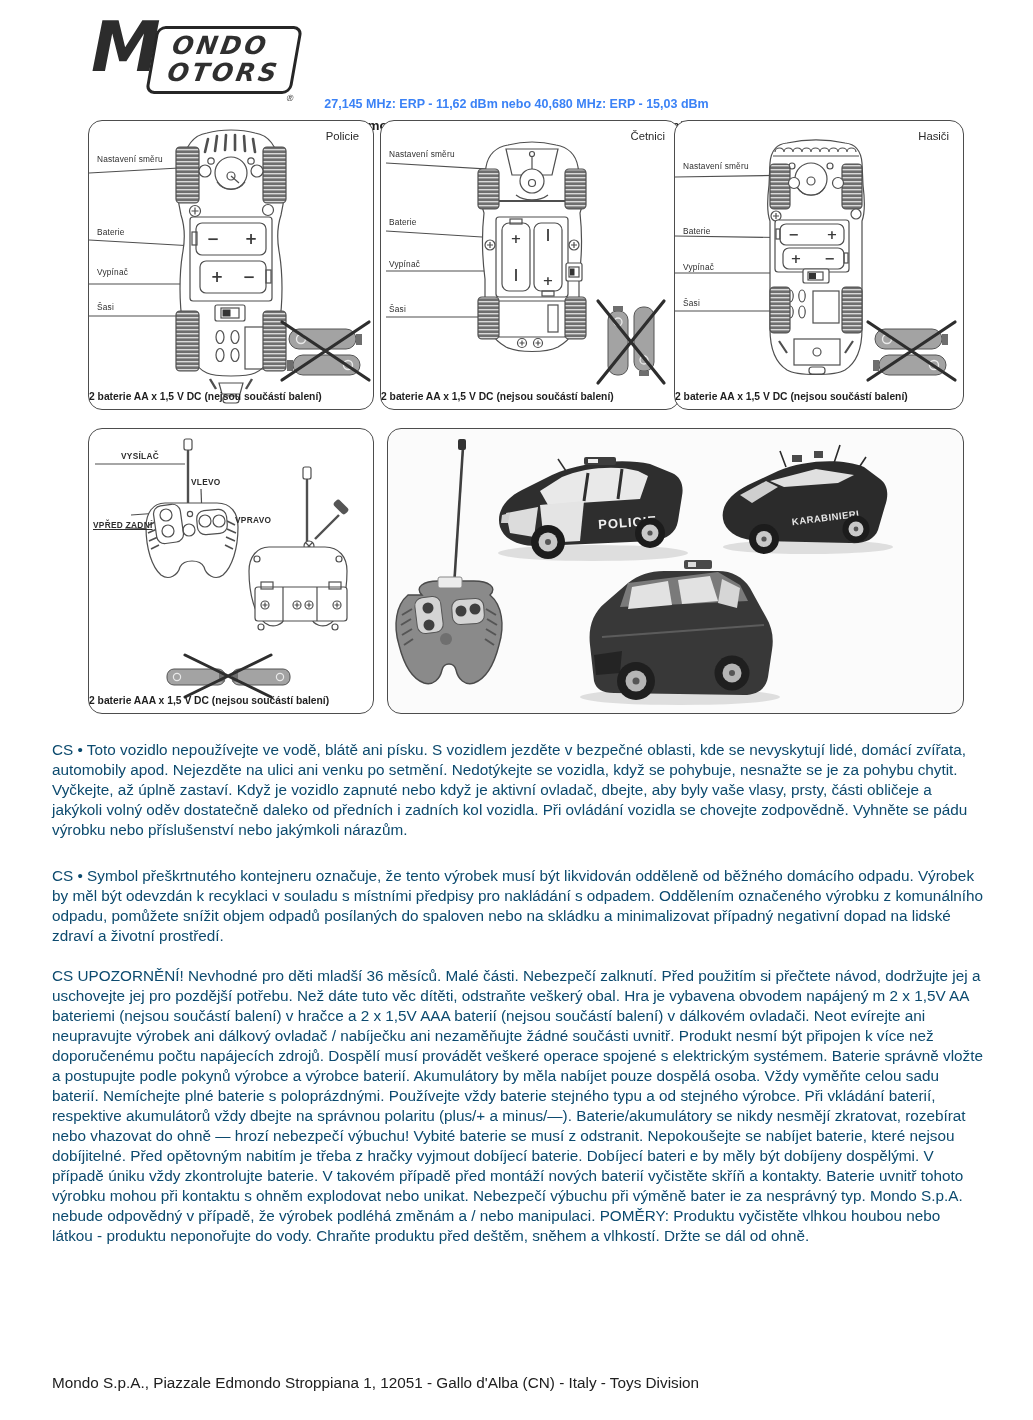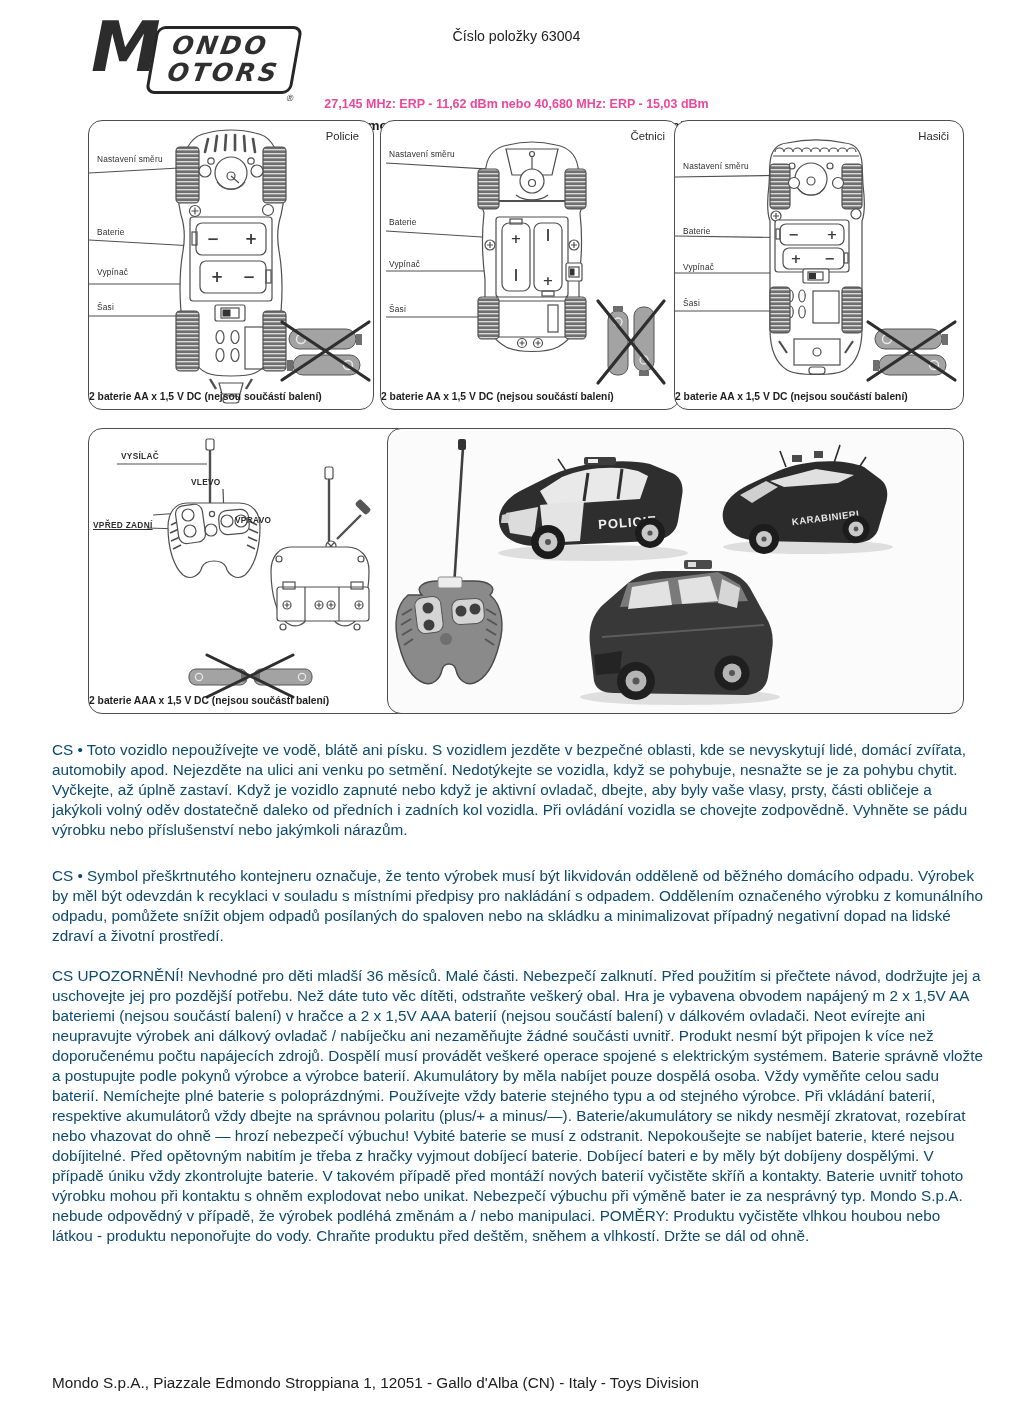--- a/index.html
+++ b/index.html
@@ -3,21 +3,21 @@
 <meta charset="utf-8">
 <style>
   html,body{margin:0;padding:0;background:#e9e9e9;}
   .page{position:relative;width:1033px;height:1420px;background:#ffffff;margin:0 auto;
         font-family:"Liberation Sans",sans-serif;color:#1f1f1f;overflow:hidden;}
   .abs{position:absolute;}
   .hdr-center{position:absolute;left:0;right:0;text-align:center;}
   .item-number{top:28px;font-size:14.2px;color:#222;}
   .page-title{top:50px;font-size:19px;font-weight:500;color:#1c1c1c;}
   .freq1{top:78px;font-size:13.2px;font-weight:600;color:#1c1c1c;margin-top:40px;}
-  .freq2{top:97px;font-size:12.5px;font-weight:600;color:#ec4899;}
+  .freq2{top:97px;font-size:12.5px;font-weight:600;color:#3b82f6;}
 
   .logo{left:95px;top:24px;width:200px;height:78px;}
   .logo-m{position:absolute;left:-4px;top:-12px;font-family:"DejaVu Sans",sans-serif;
           font-weight:bold;font-style:italic;font-size:70px;line-height:1;color:#2c2c2c;}
   .logo-box{position:absolute;left:56px;top:2px;width:140px;height:62px;border:3px solid #262626;
             border-radius:9px;transform:skewX(-10deg);background:#fff;}
   .logo-word{font-family:"DejaVu Sans",sans-serif;font-weight:bold;font-style:italic;
              font-size:25px;line-height:27px;letter-spacing:3px;color:#2f2f2f;padding-left:16px;}
   .logo-word.first{margin-top:3px;}
   .logo-reg{position:absolute;right:-6px;bottom:-12px;font-size:9px;color:#333;}
@@ -45,21 +45,20 @@
 <div class="page">
 
   <div class="abs logo">
     <div class="logo-m">M</div>
     <div class="logo-box">
       <div class="logo-word first">ONDO</div>
       <div class="logo-word">OTORS</div>
       <div class="logo-reg">®</div>
     </div>
   </div>
-  <div class="hdr-center item-number">Číslo položky 63004</div>
   <div class="hdr-center freq1">Frekvenční pásmo: 26,957 MHz až 27,283 MHz nebo 40,660 MHz až 40,700 MHz</div>
   <div class="hdr-center freq2">27,145 MHz: ERP - 11,62 dBm nebo 40,680 MHz: ERP - 15,03 dBm</div>
 
   <div class="panel" style="left:88px;top:120px;width:284px;height:288px;">
     <div class="corner-label">Policie</div>
     <div class="dlabel" style="left:8px;top:33px;">Nastavení směru</div>
     <div class="dlabel" style="left:8px;top:106px;">Baterie</div>
     <div class="dlabel" style="left:8px;top:146px;">Vypínač</div>
     <div class="dlabel" style="left:8px;top:181px;">Šasi</div>
     <svg viewBox="0 0 284 288">
@@ -263,21 +262,21 @@
         <circle cx="212" cy="218" r="4.5" fill="none" stroke="#e9e9e9" stroke-width="1.4"></circle>
         <rect x="204" y="234" width="67" height="20" rx="10" fill="#a3a3a3" stroke="#555"></rect>
         <rect x="198" y="239" width="6" height="11" fill="#6e6e6e"></rect>
         <circle cx="259" cy="244" r="4.5" fill="none" stroke="#e9e9e9" stroke-width="1.4"></circle>
         <path d="M193,201 L280,259 M280,201 L193,259" stroke="#2e2e2e" stroke-width="3.2" stroke-linecap="round" fill="none"></path>
       </g>
     </svg>
     <div class="caption">2 baterie AA x 1,5 V DC (nejsou součástí balení)</div>
   </div>
 
-  <div class="panel" style="left:88px;top:428px;width:284px;height:284px;padding-left:44px;">
+  <div class="panel" style="left:88px;top:428px;width:284px;height:284px;">
     <div class="rlabel" style="left:32px;top:22px;">VYSÍLAČ</div>
     <div class="rlabel" style="left:102px;top:48px;">VLEVO</div>
     <div class="rlabel" style="left:4px;top:91px;text-decoration:underline;">VPŘED ZADNÍ</div>
     <div class="rlabel" style="left:146px;top:86px;">VPRAVO</div>
     <svg viewBox="0 0 284 284">
       <g stroke="#4f4f4f" fill="none" stroke-width="1.2">
         <path d="M6,35 L96,35"></path>
         <path d="M112,60 L113,86"></path>
         <path d="M42,86 L70,84 M36,99 L71,100"></path>
         <path d="M144,92 L137,93"></path>

